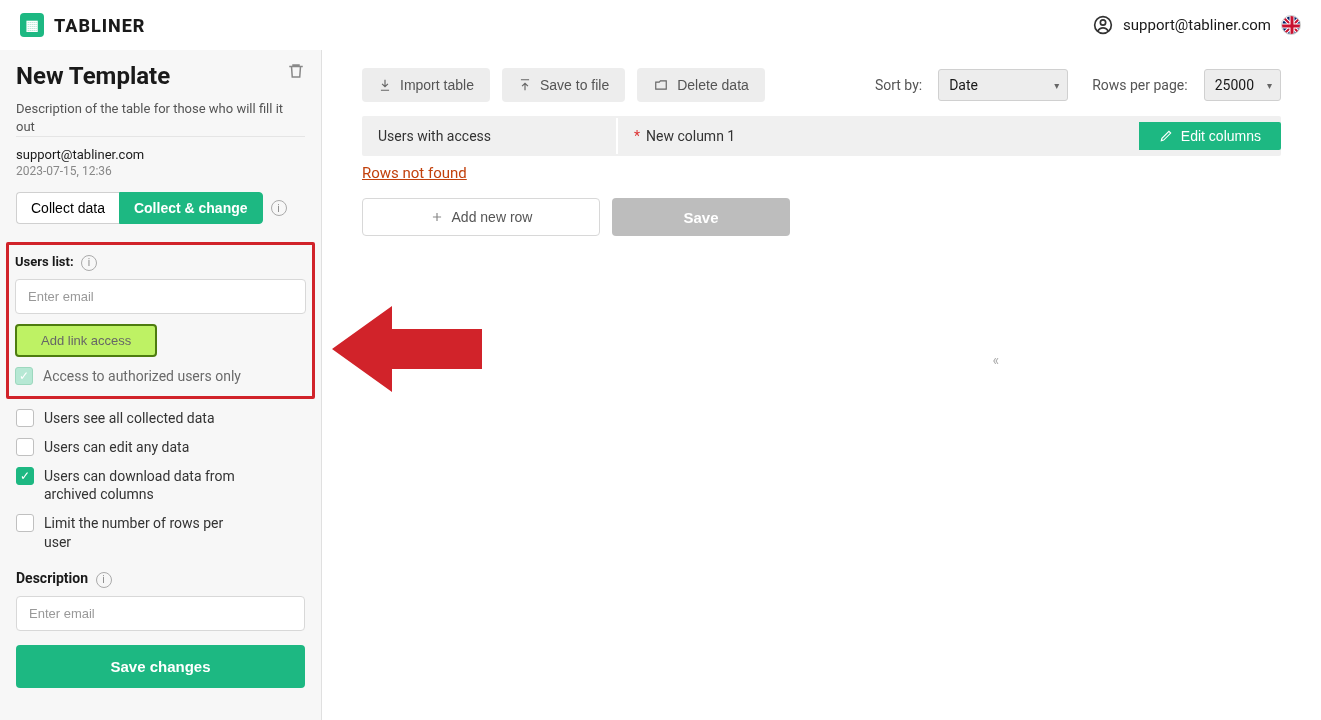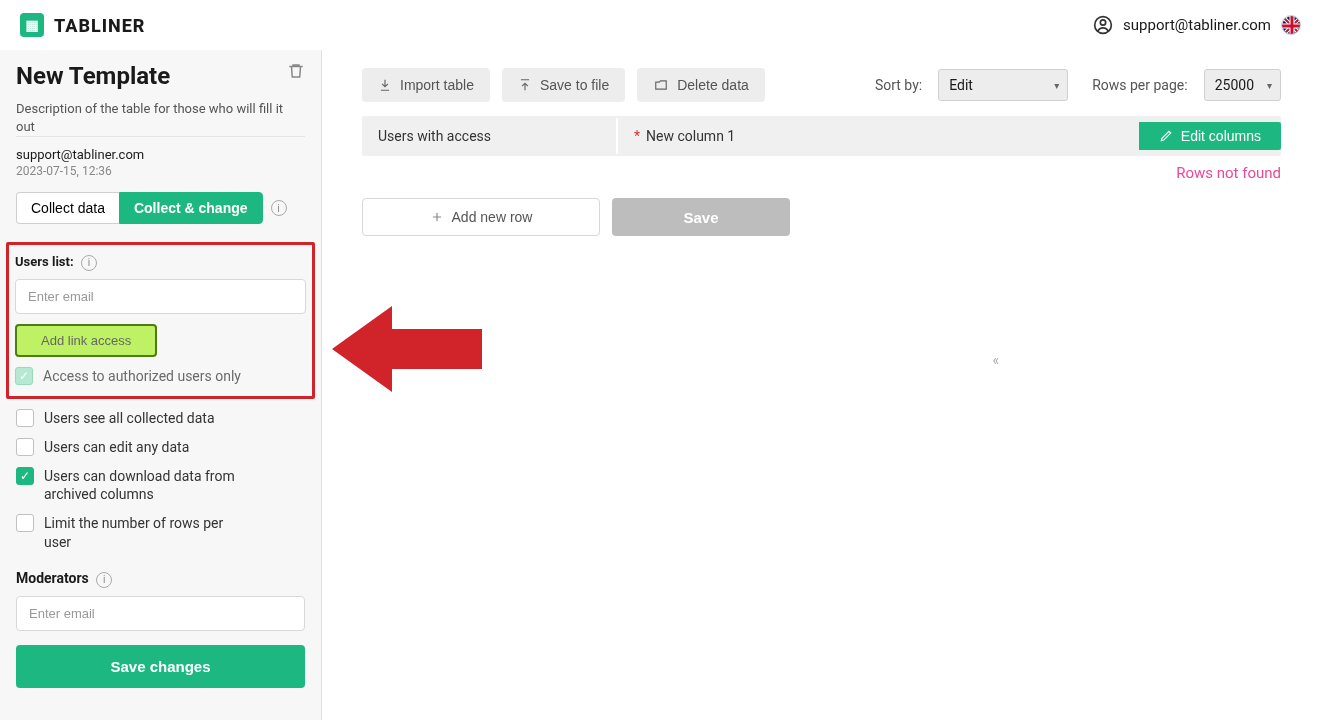--- a/index.html
+++ b/index.html
@@ -61,21 +61,21 @@
   .select-box { border: 1px solid #d0d0d0; background: #ededed; padding: 7px 26px 7px 10px; border-radius: 3px; font-size: 14px; min-width: 130px; position: relative; cursor: pointer; }
   .select-box.small { min-width: 70px; }
   .select-caret { position: absolute; right: 8px; top: 50%; transform: translateY(-50%); font-size: 10px; color: #666; }
 
   .table-head { display: flex; background: #f0f0f0; border-radius: 2px; margin-bottom: 6px; height: 40px; align-items: center; }
   .th-cell { padding: 10px 16px; font-size: 14px; color: #333; }
   .th-cell.col1 { width: 256px; text-align: left; border-right: 2px solid #fff; }
   .th-cell.col2 { flex: 1; }
   .req-star { color: #d33; margin-right: 6px; }
   .edit-cols-btn { background: #1db882; color: #fff; border: none; padding: 11px 20px; font-size: 14px; font-weight: 500; display: inline-flex; align-items: center; gap: 8px; border-radius: 0 2px 2px 0; height: 28px; cursor: pointer; }
-  .empty-msg { text-align: right; color: #ec4899; font-size: 15px; margin: 8px 0 16px 0; }
+  .empty-msg { text-align: left; color: #c2410c; font-size: 15px; margin: 8px 0 16px 0; text-decoration: underline; }
   .action-row { display: flex; gap: 12px; }
   .outline-btn { flex: 0 0 238px; border: 1px solid #d8d8d8; background: #fff; color: #555; padding: 10px 16px; border-radius: 4px; font-size: 14px; display: inline-flex; align-items: center; justify-content: center; gap: 8px; cursor: pointer; }
   .save-btn-main { flex: 0 0 178px; background: #bdbdbd; color: #fff; border: none; border-radius: 4px; font-size: 15px; font-weight: 600; cursor: pointer; }
 
   svg { display: block; }
 </style>
 </head>
 <body>
 
 <div class="topbar">
@@ -152,21 +152,21 @@
       <span class="chk green">
           <span class="chk-mark">✓</span>
         </span>
       <span class="lbl dark" style="max-width:220px">Users can download data from archived columns</span>
     </div>
     <div class="check-row">
       <span class="chk"></span>
       <span class="lbl dark" style="max-width:200px">Limit the number of rows per user</span>
     </div>
 
-    <span class="moderators-label">Moderators</span>
+    <span class="moderators-label">Description</span>
     <span class="info-icon" style="margin-left:4px">i</span>
     <input class="text-input" type="text" placeholder="Enter email" style="">
     <button class="save-changes-btn">Save changes</button>
   </div>
 
   <span class="collapse-handle">«</span>
 
   <div class="big-arrow">
     <svg width="150" height="94" viewBox="0 0 150 94">
         <polygon points="0,47 60,4 60,27 150,27 150,67 60,67 60,90" fill="#d1232a"></polygon>
@@ -195,21 +195,21 @@
         <span>
             <svg width="16" height="14" viewBox="0 0 24 24" fill="none" stroke="#666" stroke-width="2">
               <path d="M3 7h6l2-2h10v14H3z"></path>
             </svg>
           </span>
         <span>Delete data</span>
       </button>
       <div class="spacer"></div>
       <span class="lbl-inline">Sort by:</span>
       <div class="select-box">
-        <span>Edit</span>
+        <span>Date</span>
         <span class="select-caret">▾</span>
       </div>
       <span class="lbl-inline" style="margin-left:12px">Rows per page:</span>
       <div class="select-box small">
         <span>25000</span>
         <span class="select-caret">▾</span>
       </div>
     </div>
 
     <div class="table-head">

